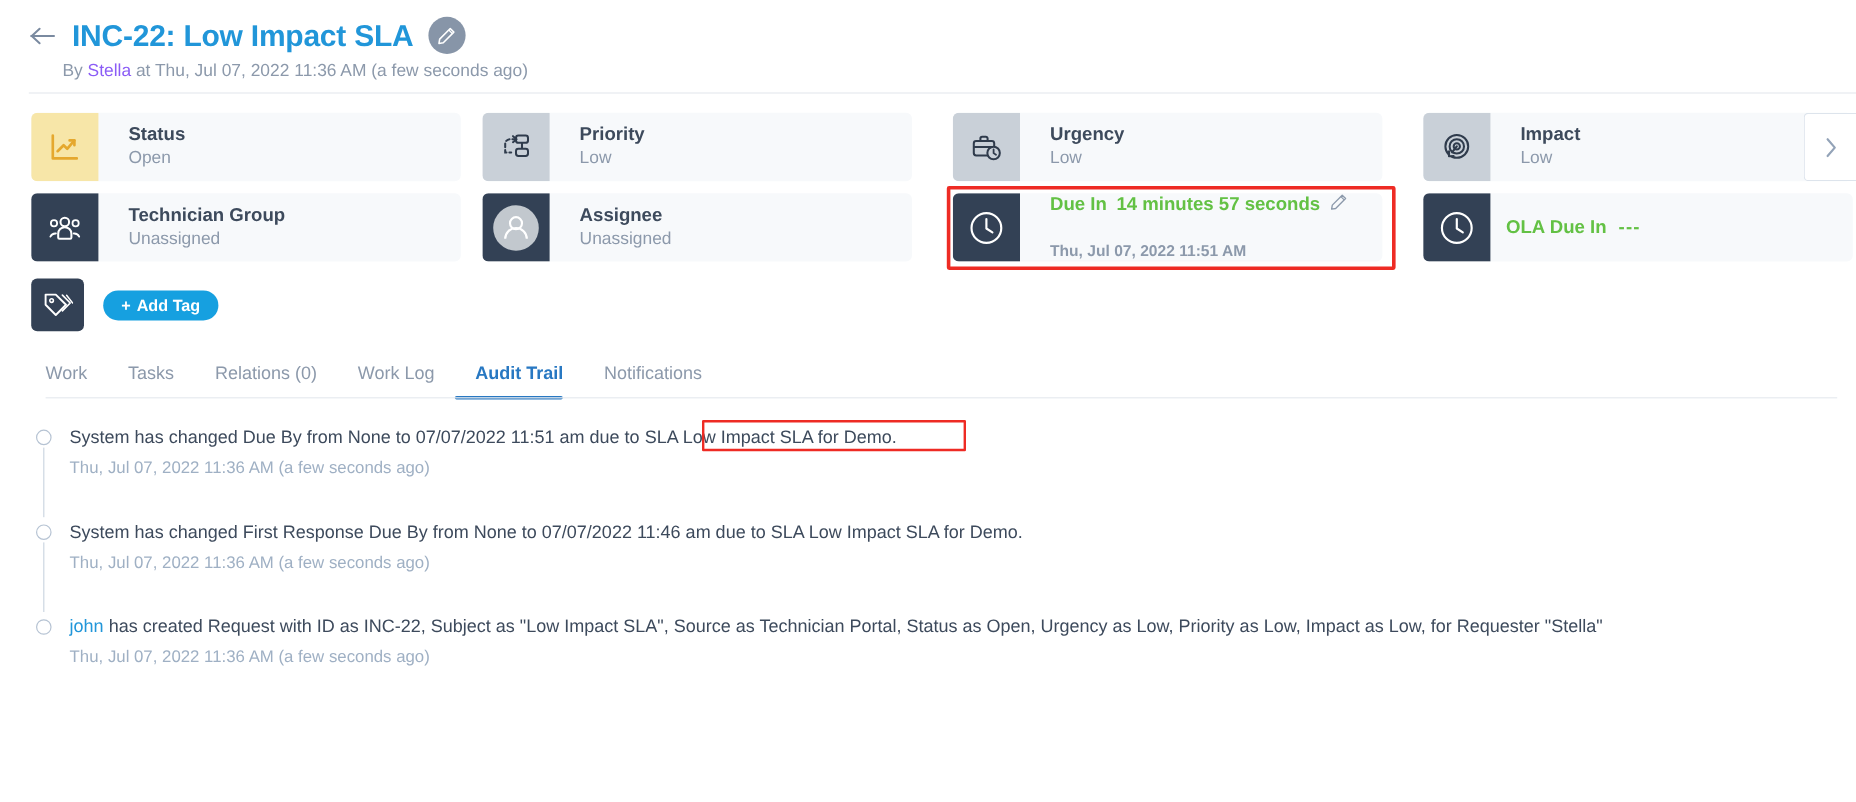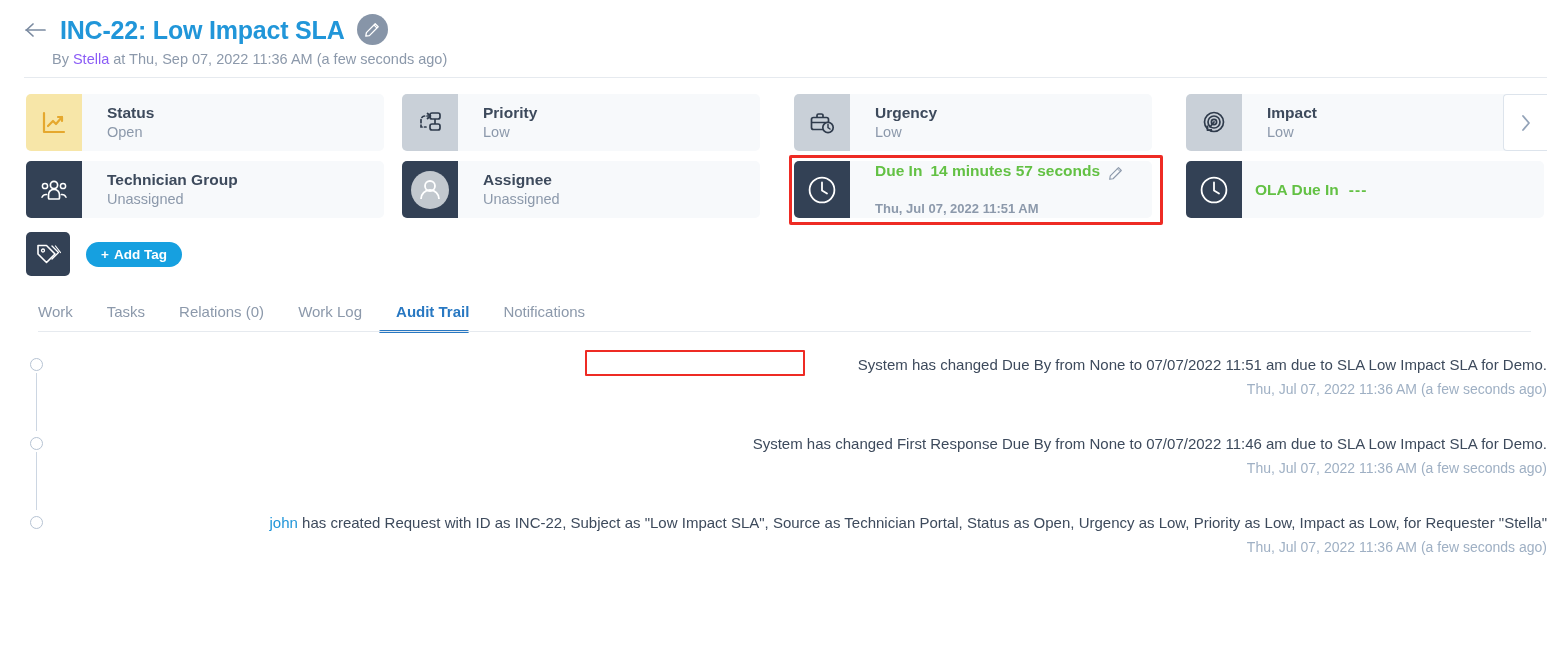--- a/index.html
+++ b/index.html
@@ -56,21 +56,21 @@
   .card-body { display: flex; flex-direction: column; justify-content: center; padding-left: 25px; }
   .card-label { font-size: 15.5px; font-weight: 700; color: #3d4a5c; line-height: 19px; }
   .card-value { font-size: 14.5px; color: #8c99ab; line-height: 19px; margin-top: 1px; }
 
   
   .due-wrap { position: relative; margin-right: 18px; }
   .due-outline {
     position: absolute; left: -5px; top: -6px; width: 374px; height: 70px;
     border: 3px solid #ee2b24; border-radius: 2px; pointer-events: none;
   }
-  .due-line1 { display: flex; align-items: flex-end; gap: 8px; }
+  .due-line1 { display: flex; align-items: flex-start; gap: 8px; }
   .due-green { font-size: 15.5px; font-weight: 700; color: #63c144; line-height: 20px; white-space: nowrap; }
   .due-sub { font-size: 13px; color: #8c99ab; line-height: 19px; margin-top: 18px; font-weight: bold; }
   .pencil-sm { width: 15px; height: 15px; cursor: pointer; flex: 0 0 auto; }
 
   .ola-body { display: flex; align-items: center; padding-left: 13px; }
   .ola-green { font-size: 15.5px; font-weight: 700; color: #63c144; line-height: 20px; }
   .ola-dash { color: #63c144; font-weight: 700; font-size: 15.5px; margin-left: 10px; letter-spacing:1px; }
 
   .next-btn {
     position: absolute; right: 0; top: 16px; width: 44px; height: 57px;
@@ -102,21 +102,21 @@
   .tab:first-child { padding-left: 0; }
   .tab.active { color: #2878c2; font-weight: 700; }
   .tab.active::after {
     content: ""; position: absolute; left: 0; right: 17px; bottom: -1px; height: 3px;
     background: #2878c2; border-radius: 2px;
   }
   .tabs-line { position: absolute; left: 0; right: 16px; bottom: 0; height: 1px; background: #e6eaef; }
 
   
   .audit { position: relative; margin: 22px 0 0 30px; }
-  .audit-item { position: relative; padding-left: 28px; margin-bottom: 34px; text-align: right; }
+  .audit-item { position: relative; padding-left: 28px; margin-bottom: 34px; }
   .audit-item:last-child { margin-bottom: 0; }
   .bullet {
     position: absolute; left: 0; top: 4px; width: 13px; height: 13px;
     border: 1.6px solid #b6c3d3; border-radius: 50%; background: #fff;
   }
   .connector {
     position: absolute; left: 6px; top: 19px; width: 1.4px; height: 58px; background: #ccd6e2;
   }
   .audit-item:last-child .connector { display: none; }
   .audit-text { font-size: 15px; color: #3d4a5c; line-height: 21px; white-space: nowrap; }
@@ -144,21 +144,21 @@
       <span class="edit-circle">
         <span style="display:flex">
           <svg width="16" height="16" viewBox="0 0 16 16" fill="none">
             <path d="M11.2 1.8 L14.2 4.8 L5.4 13.6 L1.8 14.2 L2.4 10.6 Z" stroke="#ffffff" stroke-width="1.3" stroke-linejoin="round" fill="none"></path>
             <path d="M10 3 L13 6" stroke="#ffffff" stroke-width="1.1"></path>
           </svg>
         </span>
       </span>
     </div>
     <div class="subtitle">
-      <span>By </span><span class="link">Stella</span><span> at Thu, Sep 07, 2022 11:36 AM (a few seconds ago)</span>
+      <span>By </span><span class="link">Stella</span><span> at Thu, Jul 07, 2022 11:36 AM (a few seconds ago)</span>
     </div>
     <div class="hdr-divider"></div>
   </div>
 
   <div class="cards">
 
     <div class="card-row">
 
       <div class="card card-w">
         <div class="card-icon ic-yellow">

